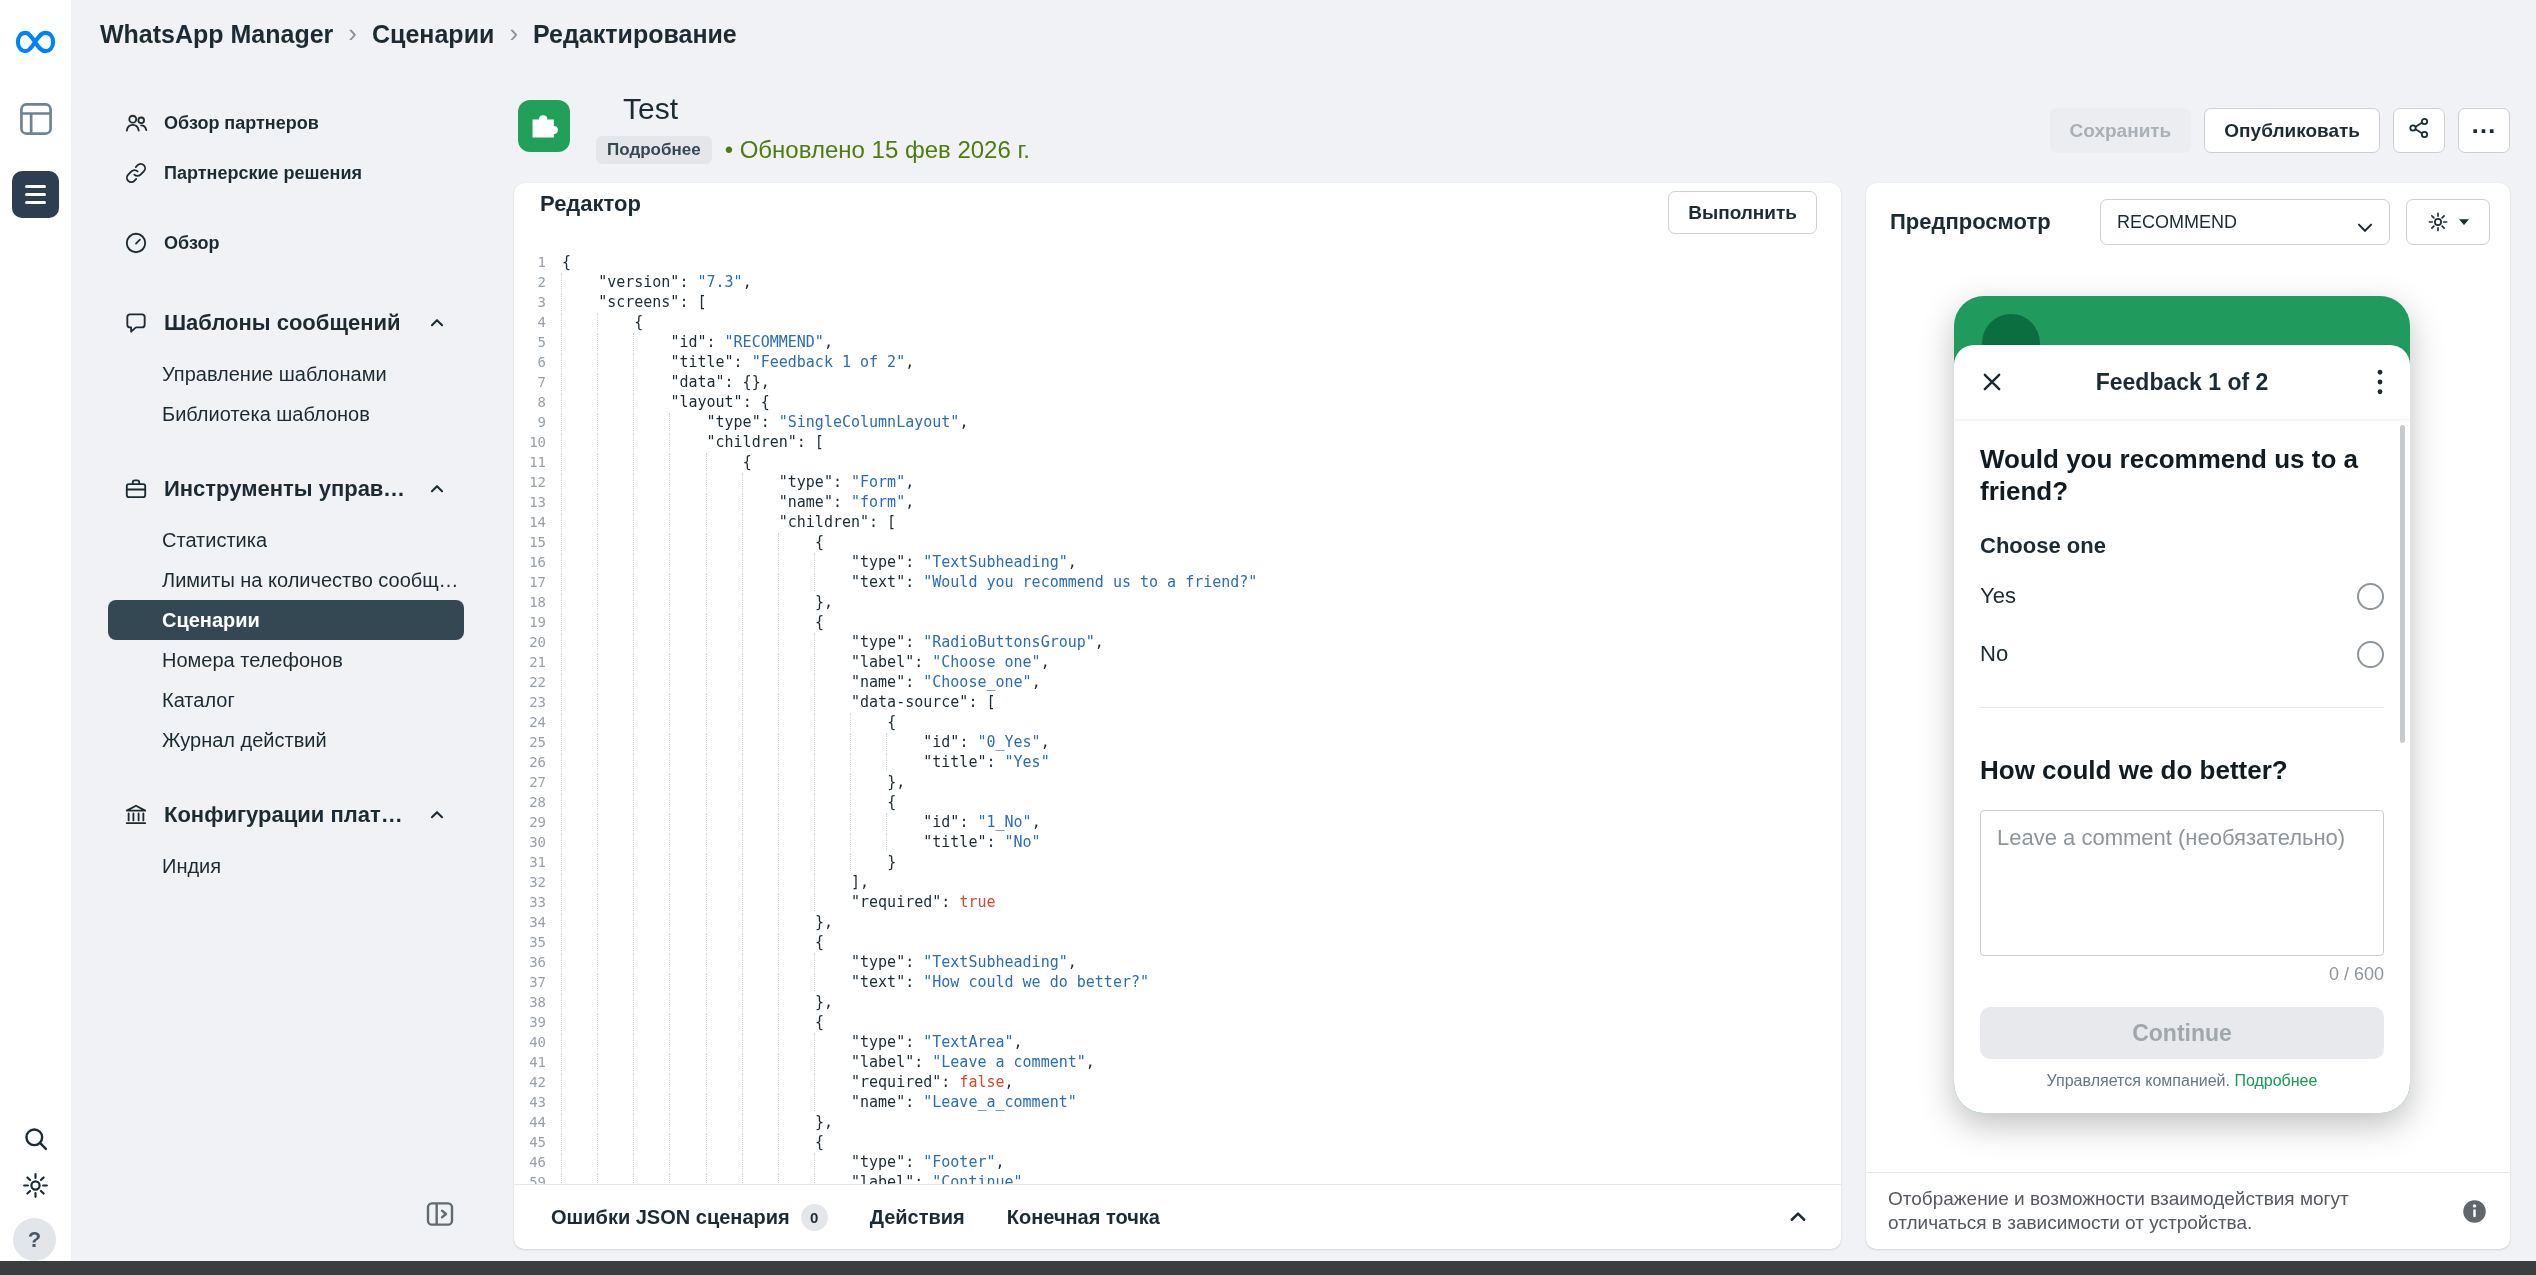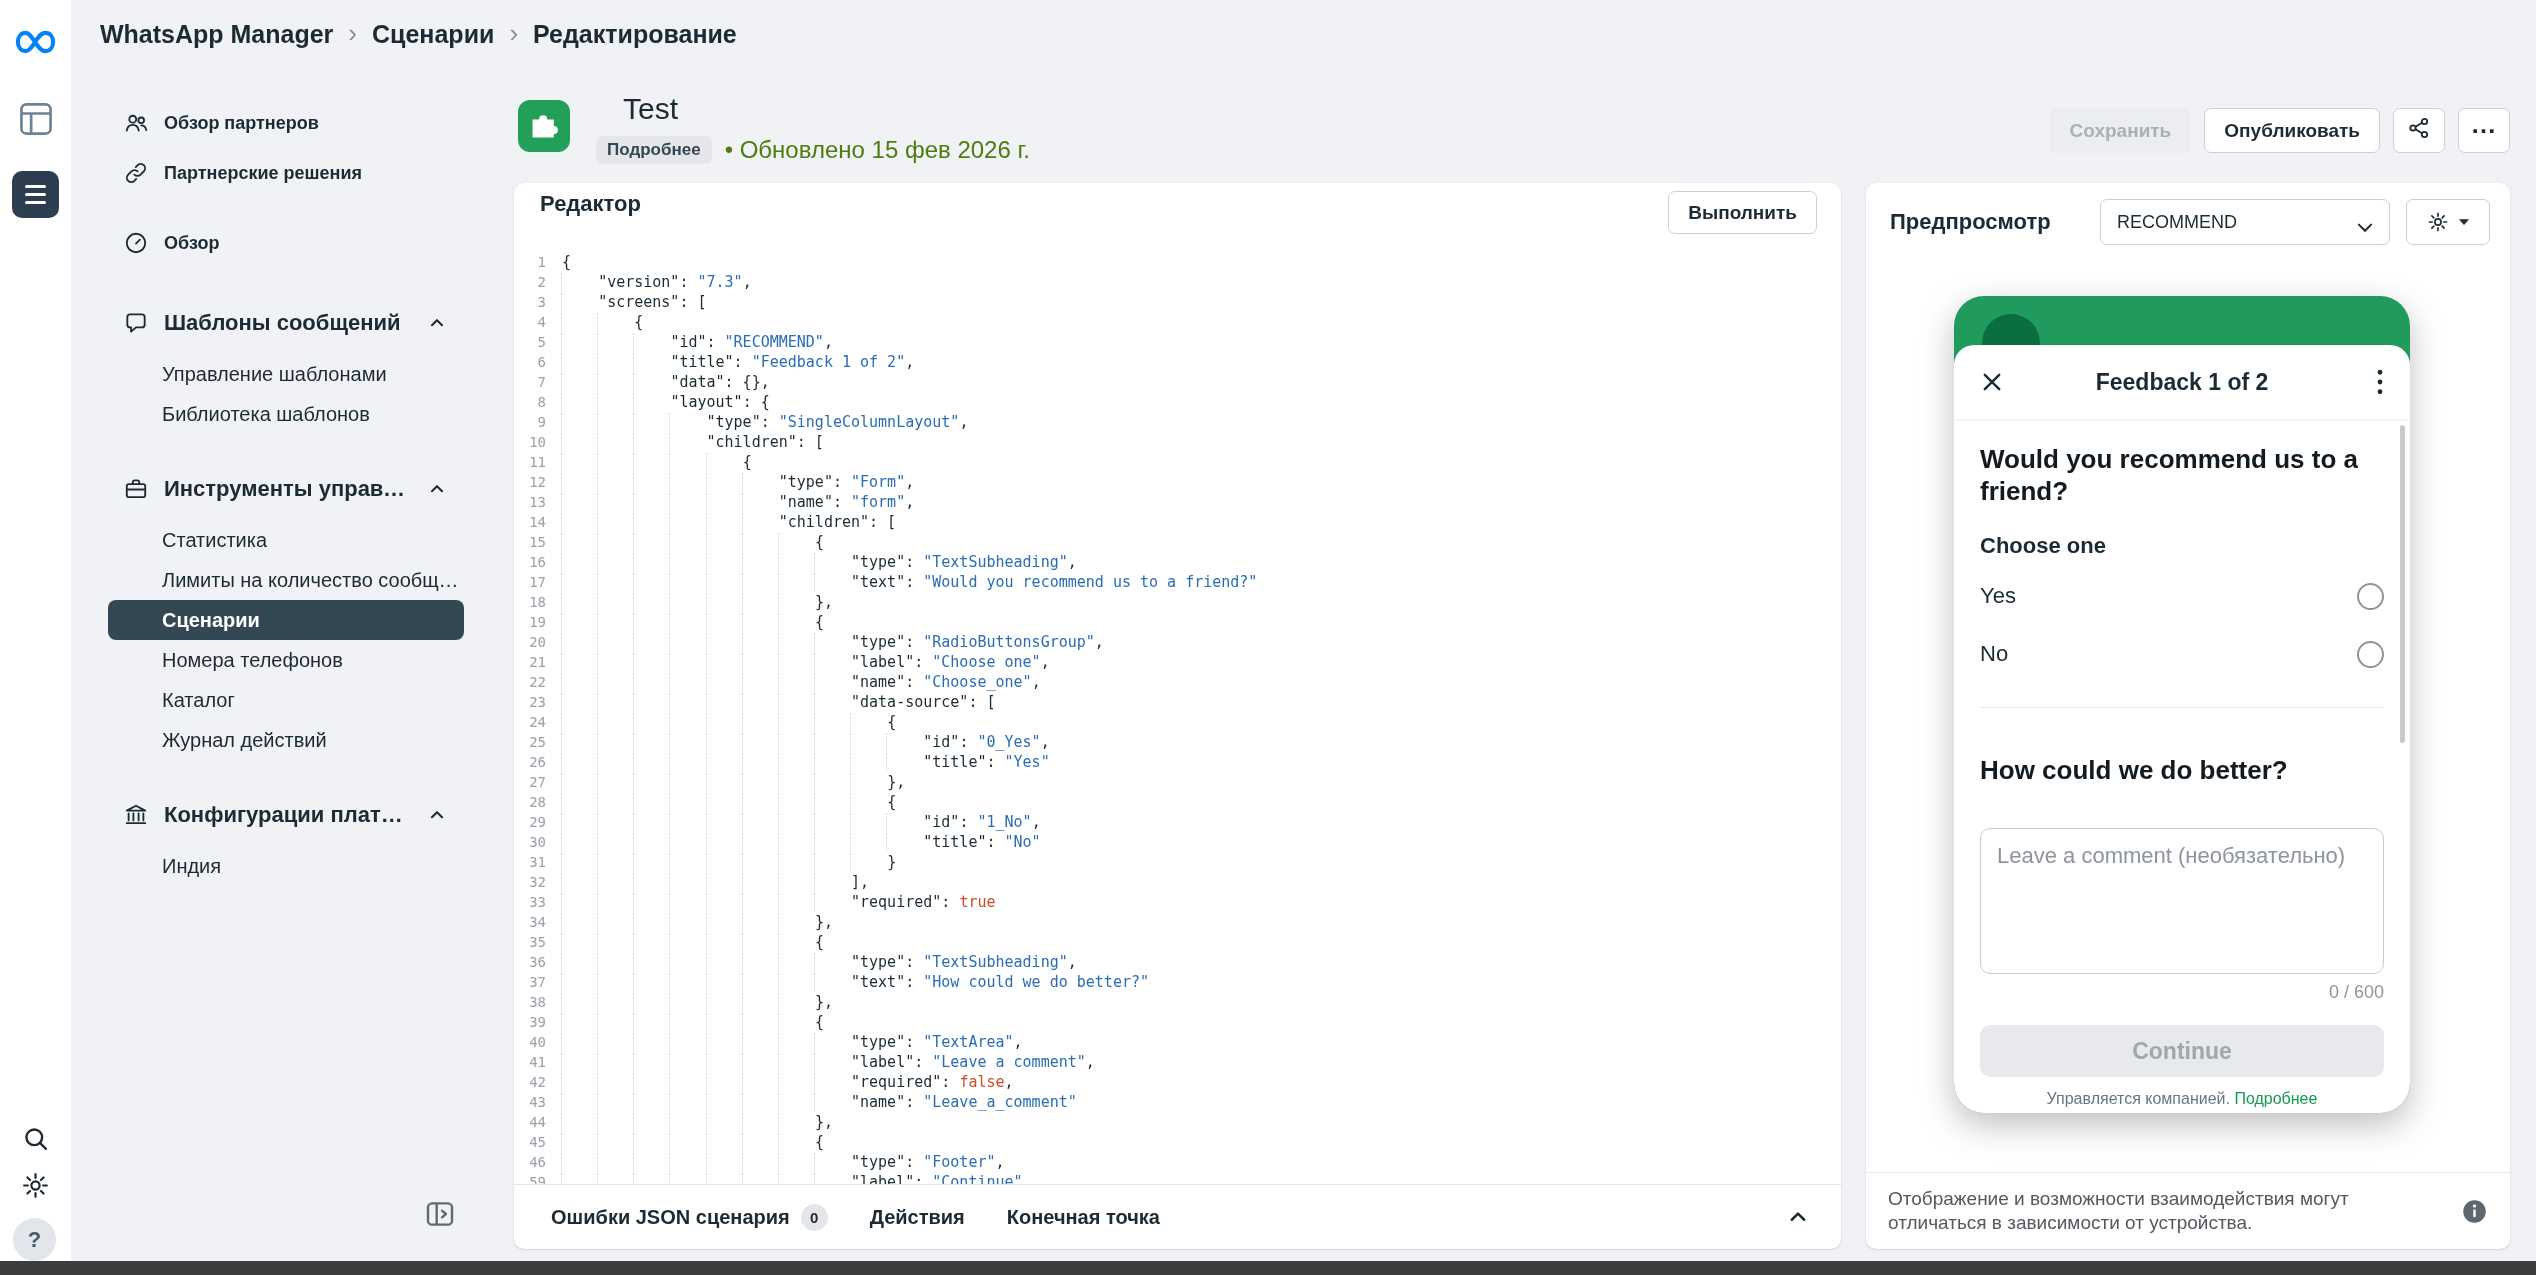--- a/index.html
+++ b/index.html
@@ -92,21 +92,21 @@
   .kebab svg{width:100%;height:100%}
   .sheet-body{padding:0 26px}
   .q{font-size:26px;font-weight:700;line-height:32px;color:#111b21}
   .q1{margin-top:24px;max-width:404px}
   .group-label{margin-top:26px;font-size:22px;font-weight:600}
   .opt-row{height:58px;display:flex;align-items:center;justify-content:space-between;font-size:22px;cursor:pointer}
   .opt-first{margin-top:8px}
   .radio{width:27px;height:27px;border-radius:50%;border:2px solid #8d949c}
   .sheet-divider{margin-top:24px;border-top:1px solid #e4e6e9}
   .q2{margin-top:46px}
-  .ta{margin-top:42px;width:100%;height:146px;border:1px solid #c8cdd2;border-radius:10px;padding:14px 16px;font-size:22px;font-family:inherit;resize:none;color:#1c2b33;display:block;outline:none}
+  .ta{margin-top:24px;width:100%;height:146px;border:1px solid #c8cdd2;border-radius:4px;padding:14px 16px;font-size:22px;font-family:inherit;resize:none;color:#1c2b33;display:block;outline:none}
   .ta::placeholder{color:#8d949c}
   .counter{margin-top:8px;text-align:right;font-size:18px;color:#8d949c}
   .continue-btn{margin-top:22px;width:100%;height:52px;border:none;border-radius:10px;background:#e7e9ec;color:#a0a7ad;font-size:23px;font-weight:600;font-family:inherit}
   .managed{margin-top:13px;text-align:center;font-size:16px;color:#667781}
   .managed a{color:#149a51;text-decoration:none;cursor:pointer}
   .sheet-scrollbar{position:absolute;right:5px;top:129px;width:5px;height:318px;border-radius:3px;background:#c6cace}
 
   .preview-foot{position:absolute;left:0;right:0;bottom:0;height:77px;border-top:1px solid #e4e6e9;display:flex;align-items:center;padding:0 22px}
   .preview-foot p{font-size:19px;line-height:24px;color:#54595f;width:552px}
   .info-ic{margin-left:auto;width:27px;height:27px}

